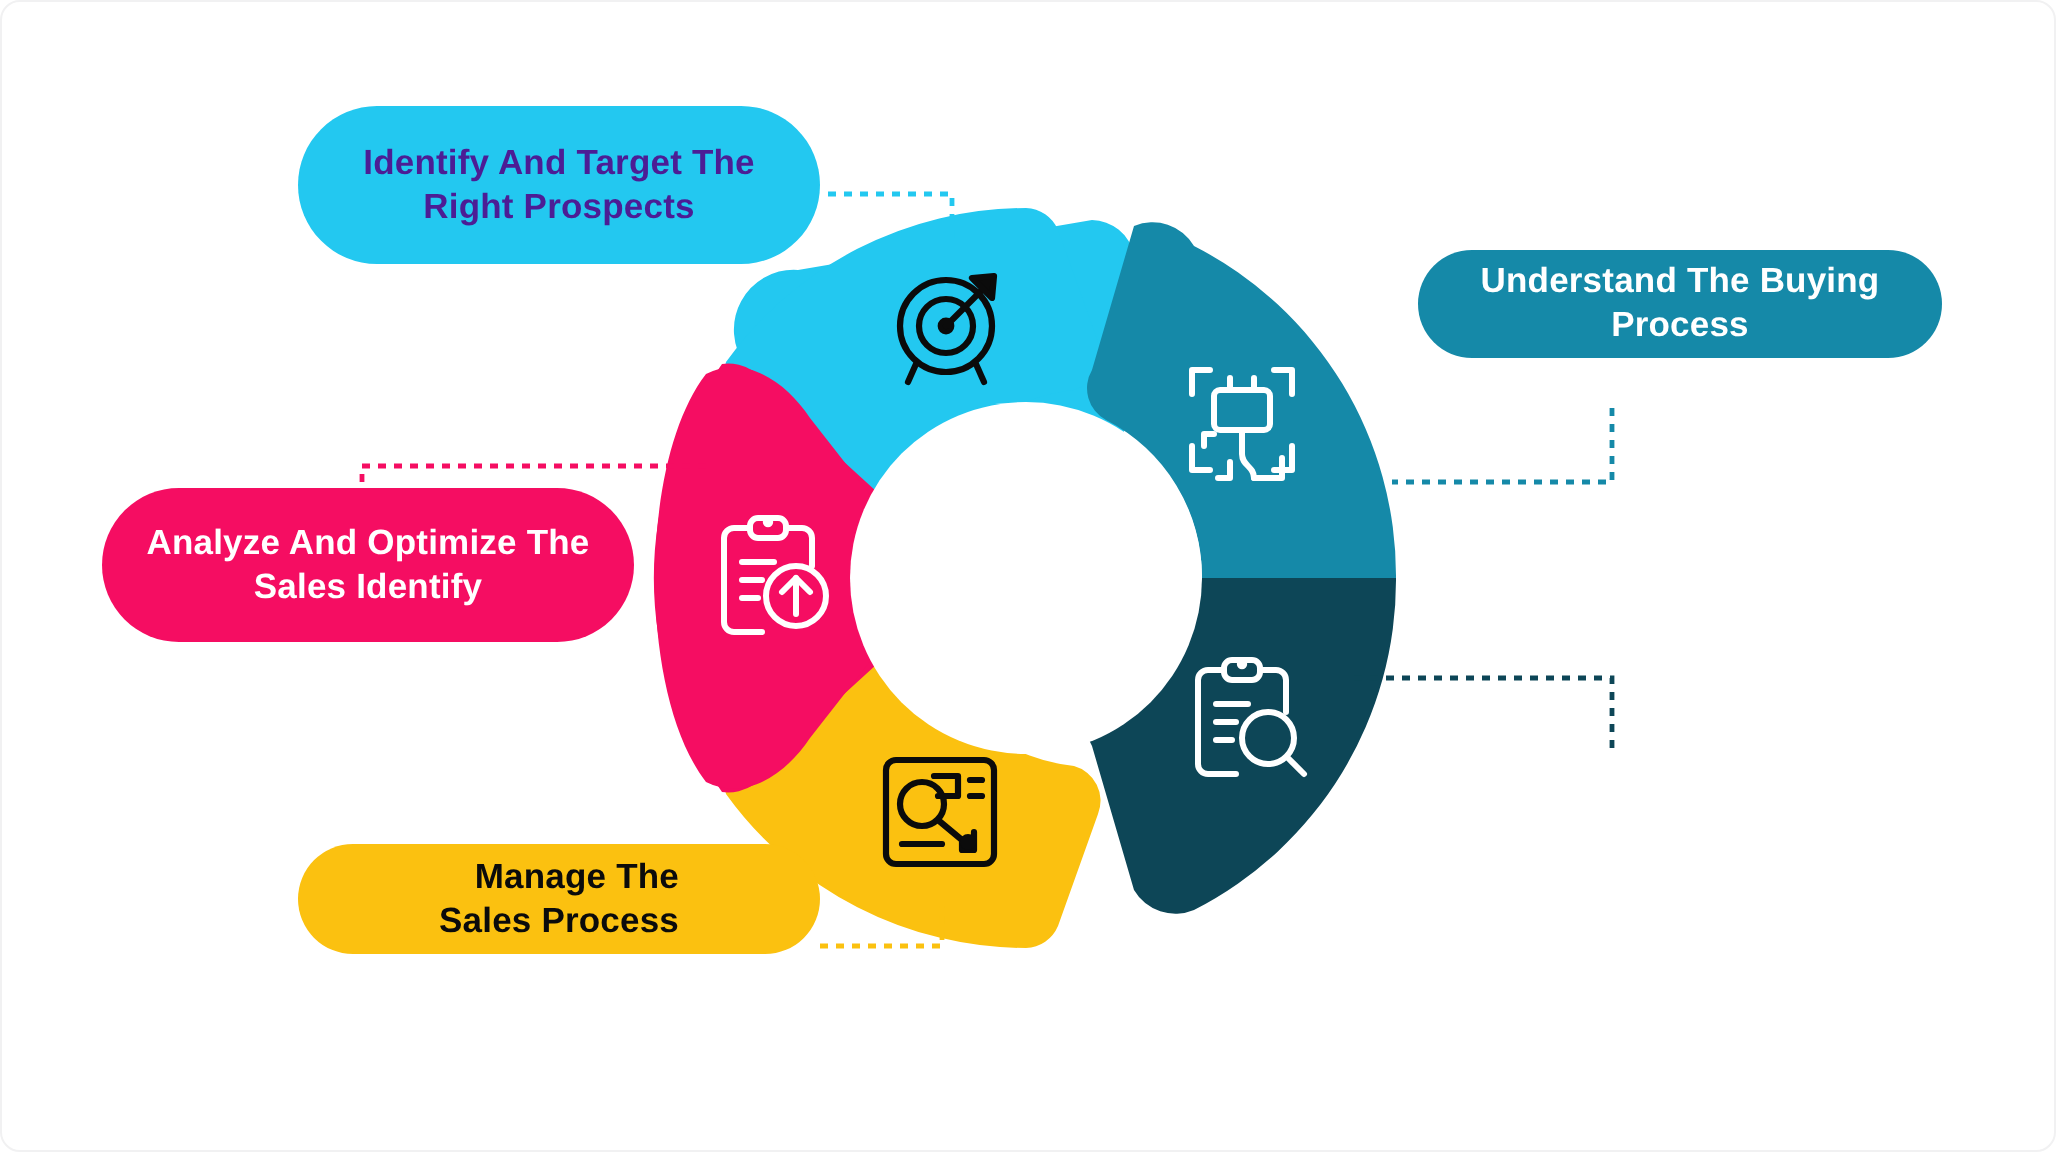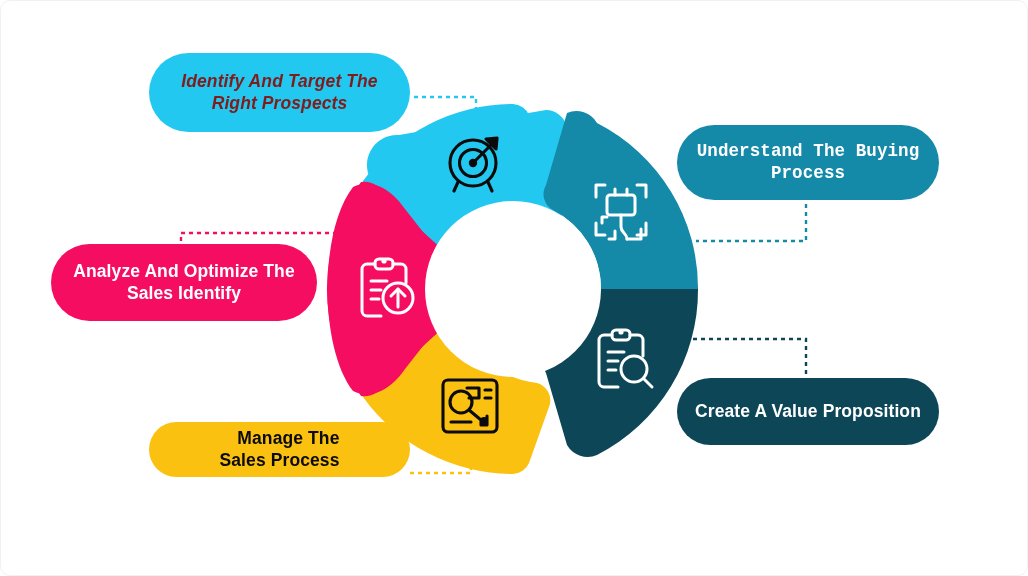--- a/index.html
+++ b/index.html
@@ -33,21 +33,21 @@
     text-align:center;
     line-height:1.25;
     font-size:17.5px;
     font-weight:600;
     letter-spacing:0.1px;
     padding:0 18px;
     white-space:pre-line;
   }
   
   #pill-identify { left:148px;  top:52px;  width:261px; height:79px; }
-  #pill-understand { left:676px; top:124px; width:262px; height:75px;font-family:Liberation Mono, monospace; }
+  #pill-understand { left:708px; top:124px; width:262px; height:54px; }
   #pill-create   { left:676px;  top:377px; width:262px; height:67px; }
   #pill-manage   { left:148px;  top:421px; width:261px; height:55px;text-align:right; }
   #pill-analyze  { left:50px;   top:243px; width:266px; height:77px; }
 </style>
 </head>
 <body>
 
 <div id="canvas">
 
   <svg id="diagram" viewBox="0 0 1028 576">
@@ -194,27 +194,26 @@
       <path d="M 14 24 L 30 24"></path>
       <path d="M 14 33 L 24 33"></path>
       <path d="M 14 42 L 22 42"></path>
       <circle cx="41" cy="41" r="15"></circle>
       <path d="M 41 50 L 41 32"></path>
       <path d="M 34 39 L 41 32 L 48 39"></path>
     </g>
 
   </svg>
 
-  <div class="pill" id="pill-identify" style="background:#23C8F0;color:#7f1d1d;font-style:italic;">Identify And Target The
+  <div class="pill" id="pill-identify" style="background:#23C8F0;color:#4c1d95;">Identify And Target The
 Right Prospects</div>
 
   <div class="pill" id="pill-understand" style="background:#1589A8;color:#ffffff;">Understand The Buying
 Process</div>
 
-  <div class="pill" id="pill-create" style="background:#0D4657;color:#ffffff;">Create A Value Proposition</div>
 
   <div class="pill" id="pill-manage" style="background:#FBC110;color:#0b0b0b;">Manage The
 Sales Process</div>
 
   <div class="pill" id="pill-analyze" style="background:#F50D62;color:#ffffff;">Analyze And Optimize The
 Sales Identify</div>
 
 </div>
 
 </body></html>

